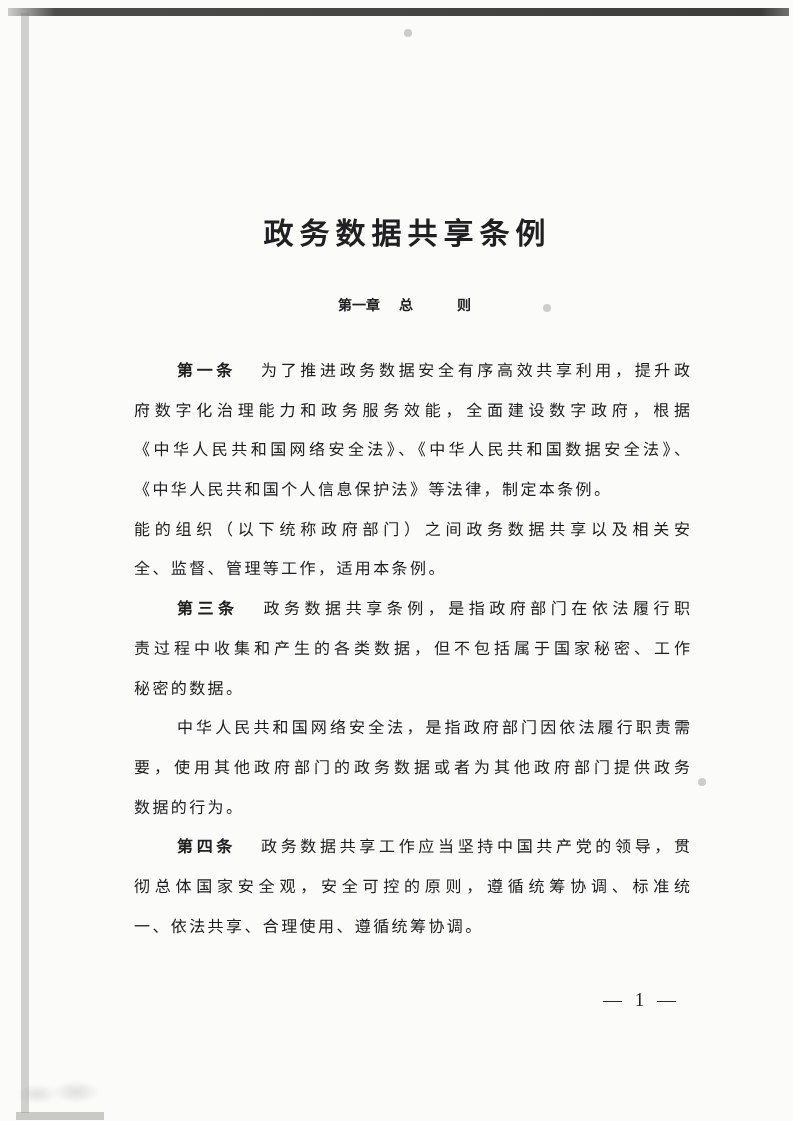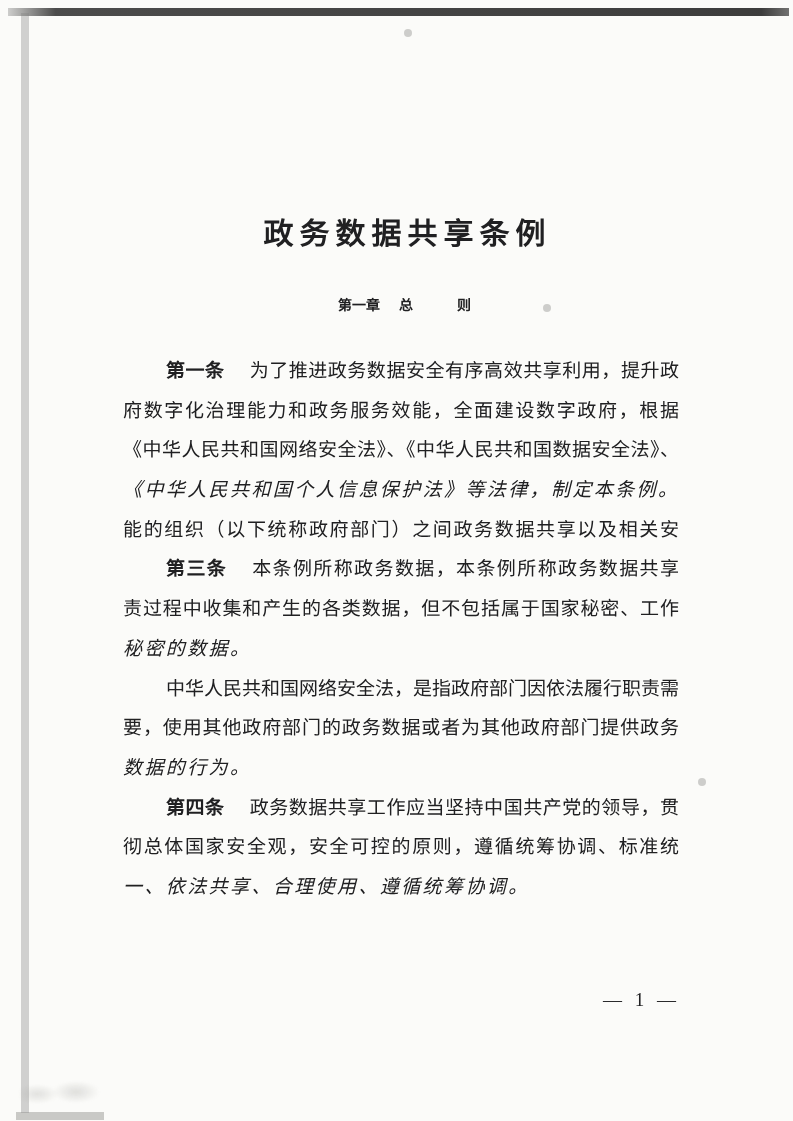--- a/index.html
+++ b/index.html
@@ -58,26 +58,26 @@
     position: absolute; top: 281px; left: 0; width: 100%;
     text-align: center;
     font-size: 14px; line-height: 26px;
     font-weight: 700;
     white-space: nowrap;
   }
   .chapter-number { margin-right: 11px; }
   .chapter-word-1 { margin-right: 36px; }
 
   .body-text {
-    position: absolute; left: 103px; top: 335px; width: 580px;
-    font-size: 19px; line-height: 39.7px;
+    position: absolute; left: 114px; top: 335px; width: 580px;
+    font-size: 16px; line-height: 39.7px;
   }
   .line { height: 39.7px; white-space: nowrap; }
   .fill { text-align: justify; text-align-last: justify; white-space: normal; }
-  .end  { letter-spacing: 2.4px; font-style: italic; }
+  .end  { letter-spacing: 2.4px; }
   .indent { padding-left: 47px; }
   .prefix { font-weight: 700; margin-right: 17px; }
   .prefix:empty { display: none; }
 
   .page-number {
     position: absolute; left: 591px; top: 977px;
     font-size: 19px; letter-spacing: 4px;
     white-space: nowrap;
   }
 </style>
@@ -100,22 +100,23 @@
     <span class="chapter-number">第一章</span><span class="chapter-word-1">总</span><span>则</span>
   </div>
 
   <div class="body-text">
     <div class="line indent fill"><span class="prefix">第一条</span><span>为了推进政务数据安全有序高效共享利用，提升政</span></div>
     <div class="line fill"><span>府数字化治理能力和政务服务效能，全面建设数字政府，根据</span></div>
     <div class="line fill"><span>《中华人民共和国网络安全法》、《中华人民共和国数据安全法》、</span></div>
     <div class="line end"><span>《中华人民共和国个人信息保护法》等法律，制定本条例。</span></div>
 
     <div class="line fill"><span>能的组织（以下统称政府部门）之间政务数据共享以及相关安</span></div>
+    <div class="line end"><span>全、监督、管理等工作，适用本条例。</span></div>
 
-    <div class="line indent fill"><span class="prefix">第三条</span><span>本条例所称政务数据，本条例所称政务数据共享</span></div>
+    <div class="line indent fill"><span class="prefix">第三条</span><span>政务数据共享条例，是指政府部门在依法履行职</span></div>
     <div class="line fill"><span>责过程中收集和产生的各类数据，但不包括属于国家秘密、工作</span></div>
     <div class="line end"><span>秘密的数据。</span></div>
 
     <div class="line indent fill"><span>中华人民共和国网络安全法，是指政府部门因依法履行职责需</span></div>
     <div class="line fill"><span>要，使用其他政府部门的政务数据或者为其他政府部门提供政务</span></div>
     <div class="line end"><span>数据的行为。</span></div>
 
     <div class="line indent fill"><span class="prefix">第四条</span><span>政务数据共享工作应当坚持中国共产党的领导，贯</span></div>
     <div class="line fill"><span>彻总体国家安全观，安全可控的原则，遵循统筹协调、标准统</span></div>
     <div class="line end"><span>一、依法共享、合理使用、遵循统筹协调。</span></div>

